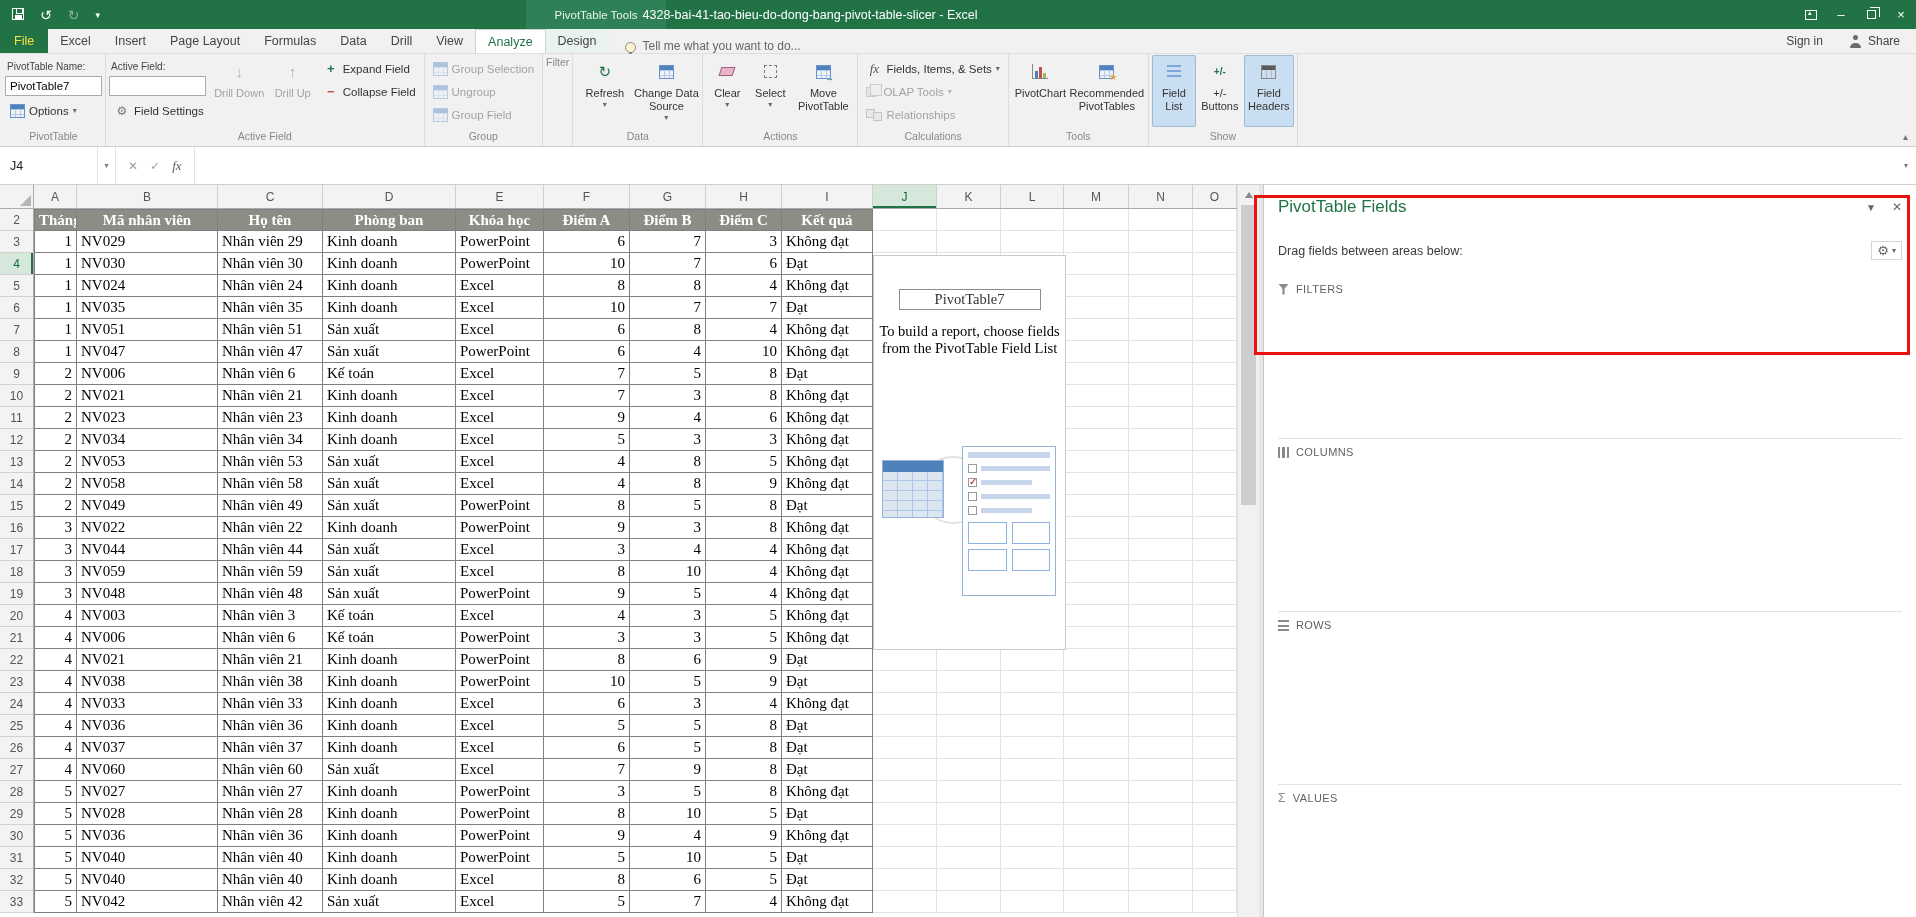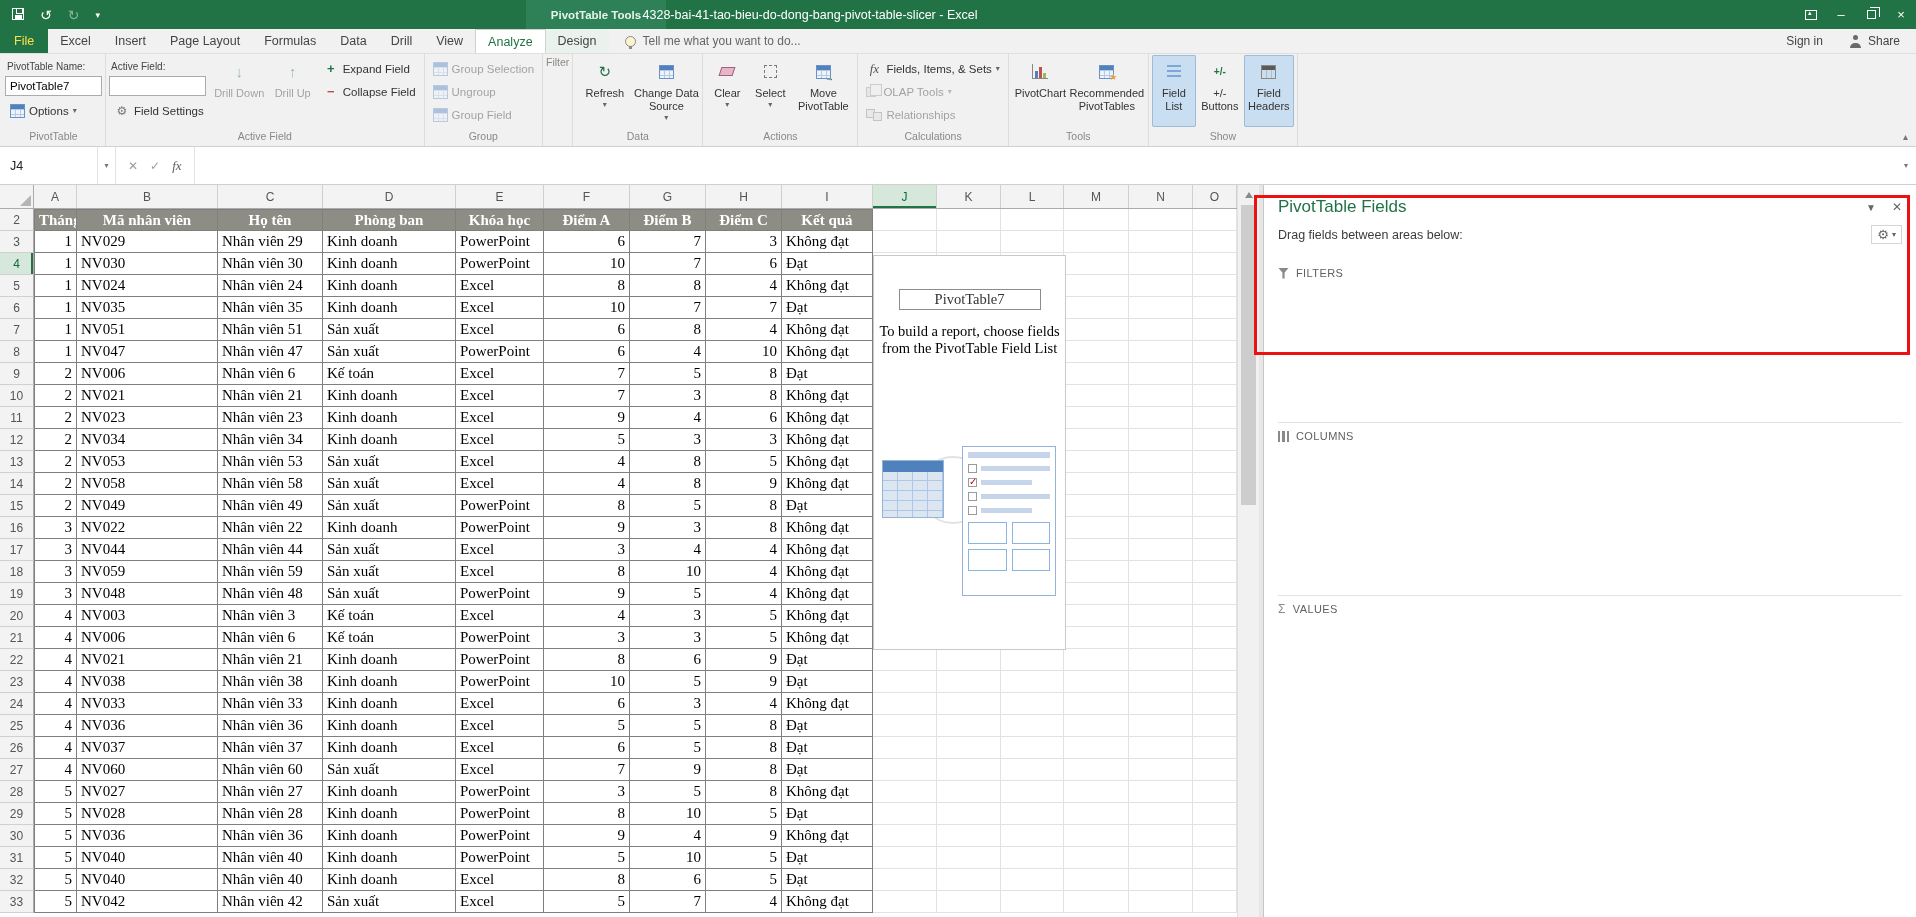--- a/index.html
+++ b/index.html
@@ -7,37 +7,37 @@
   body { font-family:"Liberation Sans","DejaVu Sans",sans-serif; background:#fff; color:#333; }
 
   
   #titlebar { height:29px; background:#217346; position:relative; display:flex; align-items:center; color:#fff; }
   .qat { display:flex; align-items:center; gap:16px; padding-left:12px; }
   .qat-btn { font-size:14px; line-height:14px; color:#fff; cursor:default; }
   .qat-btn.dim { opacity:.45; }
   .ic-save { display:inline-block; width:12px; height:12px; border:1px solid #fff; position:relative; }
   .ic-save::before { content:""; position:absolute; top:0; left:3px; width:5px; height:4px; border:1px solid #fff; border-top:none; }
   .ic-save::after { content:""; position:absolute; bottom:0; left:2px; width:7px; height:4px; background:#fff; }
-  .ctx-strip { position:absolute; left:526px; top:0; width:140px; height:29px; background:#2e8156; display:flex; align-items:center; justify-content:center; font-size:11.5px; color:#e8f3ec;font-weight:bold; }
+  .ctx-strip { position:absolute; left:526px; top:0; width:140px; height:29px; background:#2e8156; display:flex; align-items:center; justify-content:center; font-size:11.5px; color:#e8f3ec; }
   .win-title { position:absolute; left:810px; transform:translateX(-50%); font-size:12.5px; white-space:nowrap; }
   .win-controls { position:absolute; right:0; top:0; height:29px; display:flex; }
   .win-btn { width:30px; height:29px; display:flex; align-items:center; justify-content:center; font-size:13px; color:#fff; }
   .ic-ribopt { width:12px; height:10px; border:1px solid #fff; position:relative; }
   .ic-ribopt::after { content:"▴"; position:absolute; top:-2px; left:2px; font-size:7px; color:#fff; }
   .ic-restore { width:9px; height:9px; border:1px solid #fff; position:relative; }
   .ic-restore::before { content:""; position:absolute; left:2px; top:-4px; width:9px; height:9px; border:1px solid #fff; border-bottom:none; border-left:none; }
 
   
   #tabrow { height:25px; background:#f1f1f1; display:flex; align-items:stretch; position:relative; border-bottom:1px solid #e1dfdd; }
   #tabs { display:flex; }
   .tab { padding:0 12px; display:flex; align-items:center; font-size:12.5px; color:#444; white-space:nowrap; }
   .tab.file { background:#217346; color:#fde047; padding:0 14px; }
   .tab.ctx { background:#e9f2ed; }
   .tab.active { background:#fff; color:#217346; border:1px solid #d2d0ce; border-bottom:none; }
-  .tellme { display:flex; align-items:center; gap:7px; margin-left:16px; font-size:12px; color:#666; }
+  .tellme { display:flex; align-items:flex-end; gap:7px; margin-left:16px; font-size:12px; color:#666; }
   .ic-bulb { width:11px; height:11px; border-radius:50%; border:1px solid #8a8a8a; background:#fdf3cf; position:relative; }
   .ic-bulb::after { content:""; position:absolute; left:3px; bottom:-3px; width:3px; height:3px; background:#8a8a8a; }
   .tabrow-right { position:absolute; right:0; top:0; height:100%; display:flex; align-items:center; gap:26px; padding-right:16px; }
   .signin { font-size:12px; color:#444; }
   .share { display:flex; align-items:center; gap:6px; font-size:12px; color:#444; }
   .ic-person { width:13px; height:13px; position:relative; display:inline-block; }
   .ic-person::before { content:""; position:absolute; top:0; left:4px; width:5px; height:5px; border-radius:50%; background:#6a6a6a; }
   .ic-person::after { content:""; position:absolute; bottom:0; left:1px; width:11px; height:5px; border-radius:5px 5px 0 0; background:#6a6a6a; }
 
   
@@ -134,21 +134,21 @@
   #vscroll { width:22px; background:#f1f1f1; border-left:1px solid #e0e0e0; position:relative; }
   .vs-arrow { position:absolute; left:7px; width:0; height:0; border-left:4px solid transparent; border-right:4px solid transparent; }
   .vs-up { top:7px; border-bottom:6px solid #8a8a8a; }
   .vs-thumb { position:absolute; left:3px; right:3px; top:20px; height:300px; background:#cdcdcd; }
 
   
   #fields-pane { flex:1; margin-left:4px; background:#fff; border-left:1px solid #c8c6c4; display:flex; flex-direction:column; padding:0 14px; }
   .fp-head { display:flex; align-items:center; margin-top:12px; }
   .fp-title { font-size:17px; color:#217346; flex:1; }
   .fp-btn { color:#666; font-size:12px; margin-left:16px; }
-  .fp-hintrow { display:flex; align-items:center; margin-top:8px; font-size:12.5px; color:#3b3b3b; }
+  .fp-hintrow { display:flex; align-items:center; margin-top:24px; font-size:12.5px; color:#3b3b3b; }
   .gear-btn { margin-left:auto; color:#666; font-size:13px; border:1px solid #d6d6d6; background:#fff; padding:1px 5px; display:flex; align-items:center; gap:3px; }
   .fp-sec { display:flex; flex-direction:column; }
   .fp-sec + .fp-sec { border-top:1px solid #e3e3e3; }
   .fp-sec-head { height:26px; display:flex; align-items:center; gap:7px; font-size:11px; color:#5f5f5f; letter-spacing:.4px; }
   .fp-filters { margin-top:16px; }
   .fp-filters .fp-drop { height:136px; }
   .fp-columns .fp-drop { height:146px; }
   .fp-rows .fp-drop { height:146px; }
   .fp-values { flex:1; }
   .fp-values .fp-drop { flex:1; }
@@ -1067,20 +1067,27 @@
           </div>
           <div class="fp-drop"></div>
         </div>
         <div class="fp-sec fp-columns">
           <div class="fp-sec-head">
             <span class="fpic columns-icon"></span>
             <span>COLUMNS</span>
           </div>
           <div class="fp-drop"></div>
         </div>
+        <div class="fp-sec fp-rows">
+          <div class="fp-sec-head">
+            <span class="fpic rows-icon"></span>
+            <span>ROWS</span>
+          </div>
+          <div class="fp-drop"></div>
+        </div>
         <div class="fp-sec fp-values">
           <div class="fp-sec-head">
             <span class="fpic values-sigma-icon">Σ</span>
             <span>VALUES</span>
           </div>
           <div class="fp-drop"></div>
         </div>
       </div>
   </div>
 

